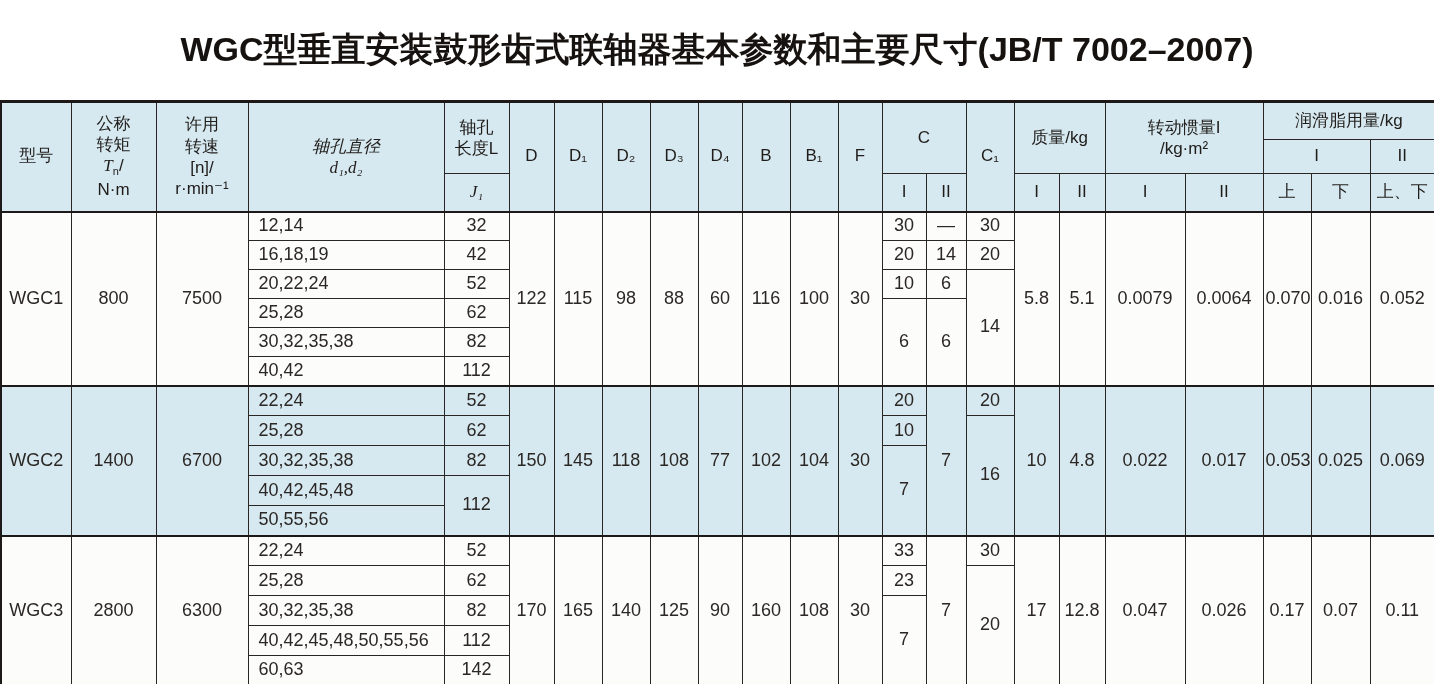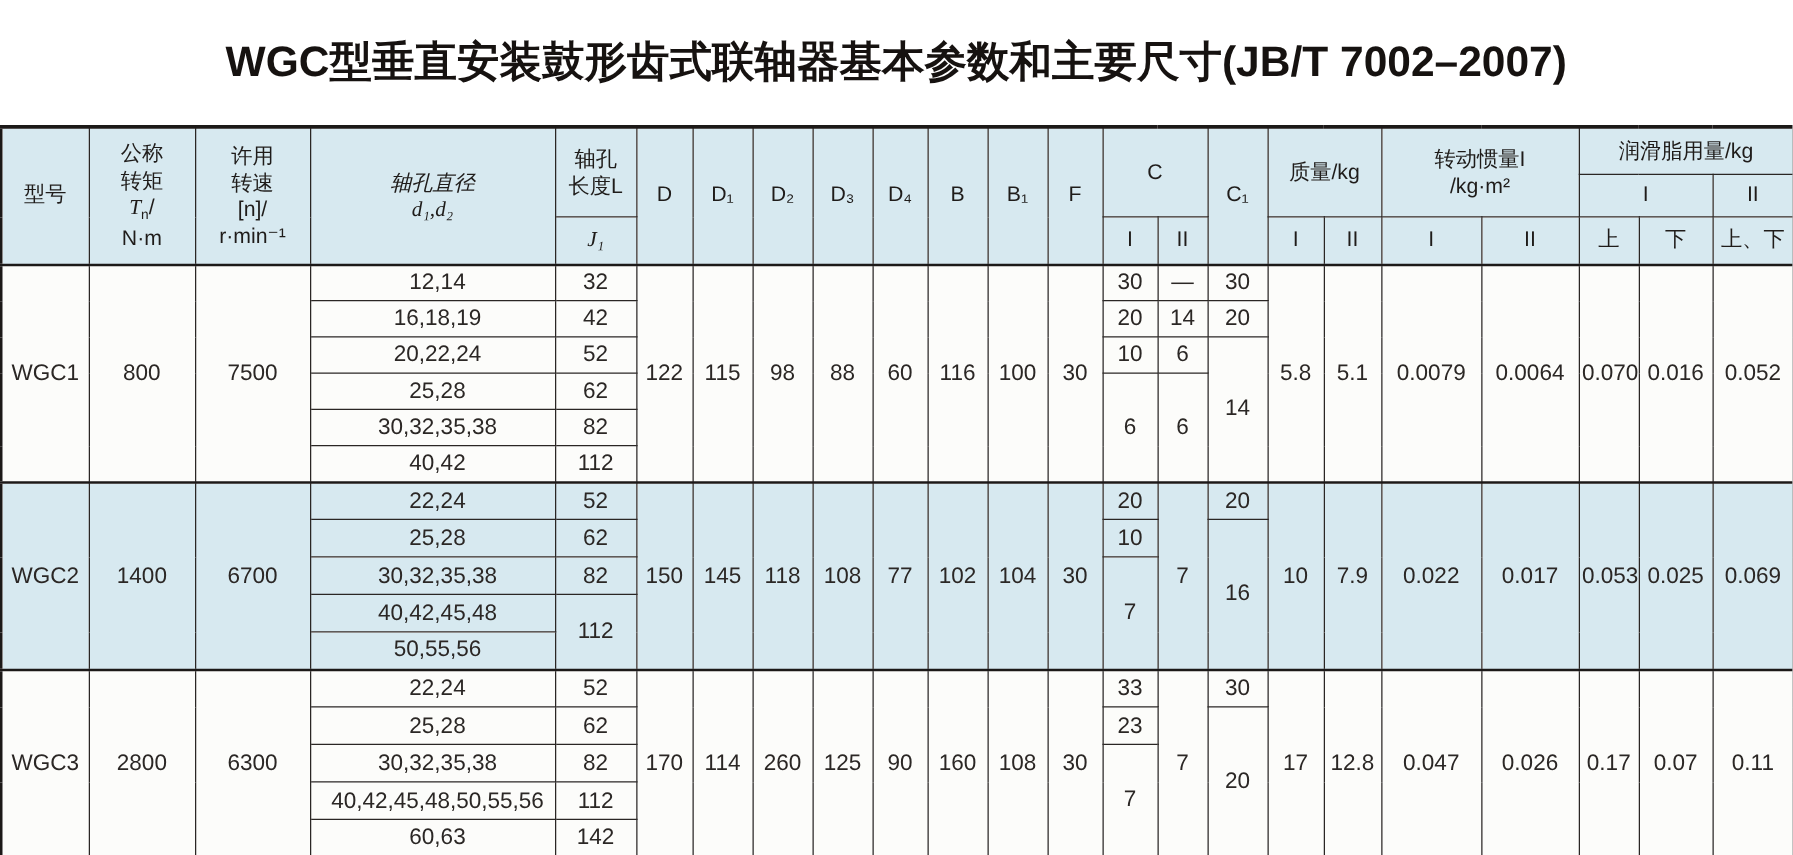--- a/index.html
+++ b/index.html
@@ -50,21 +50,21 @@
   tbody { border-top: 2px solid var(--border-strong); }
   tbody.white td { background: var(--row-bg); }
   tbody.blue  td { background: var(--alt-bg); }
   thead tr:nth-child(1) { height: 38px; }
   thead tr:nth-child(2) { height: 34px; }
   thead tr:nth-child(3) { height: 38px; }
   tbody:nth-of-type(1) tr { height: 29px; }
   tbody:nth-of-type(2) tr { height: 30px; }
   tbody:nth-of-type(3) tr { height: 30px; }
   td { font-size: 18px; color: #2b2725; }
-  td.bore { text-align: center; padding-left: 10px; }
+  td.bore { text-align: left; padding-left: 10px; }
   .hl { line-height: 1.25; }
   .sym {
     font-family: "Liberation Serif", "DejaVu Serif", serif;
     font-style: italic;
   }
   .italic { font-style: italic; }
   sub { font-size: 11px; }
 </style>
 </head>
 <body style="--header-bg: #d7e9f0; --row-bg: #fcfcfa; --alt-bg: #d7e9f0; --border: #2a2624;">
@@ -226,21 +226,21 @@
       <td rowspan="5">118</td>
       <td rowspan="5">108</td>
       <td rowspan="5">77</td>
       <td rowspan="5">102</td>
       <td rowspan="5">104</td>
       <td rowspan="5">30</td>
       <td>20</td>
       <td rowspan="5">7</td>
       <td>20</td>
       <td rowspan="5">10</td>
-      <td rowspan="5">7.9</td>
+      <td rowspan="5">4.8</td>
       <td rowspan="5">0.022</td>
       <td rowspan="5">0.017</td>
       <td rowspan="5">0.053</td>
       <td rowspan="5">0.025</td>
       <td rowspan="5">0.069</td>
     </tr>
     <tr>
       <td class="bore">25,28</td>
       <td>62</td>
       <td>10</td>
@@ -261,22 +261,22 @@
   </tbody>
 
   <tbody class="white">
     <tr>
       <td rowspan="5">WGC3</td>
       <td rowspan="5">2800</td>
       <td rowspan="5">6300</td>
       <td class="bore">22,24</td>
       <td>52</td>
       <td rowspan="5">170</td>
-      <td rowspan="5">114</td>
-      <td rowspan="5">260</td>
+      <td rowspan="5">165</td>
+      <td rowspan="5">140</td>
       <td rowspan="5">125</td>
       <td rowspan="5">90</td>
       <td rowspan="5">160</td>
       <td rowspan="5">108</td>
       <td rowspan="5">30</td>
       <td>33</td>
       <td rowspan="5">7</td>
       <td>30</td>
       <td rowspan="5">17</td>
       <td rowspan="5">12.8</td>

